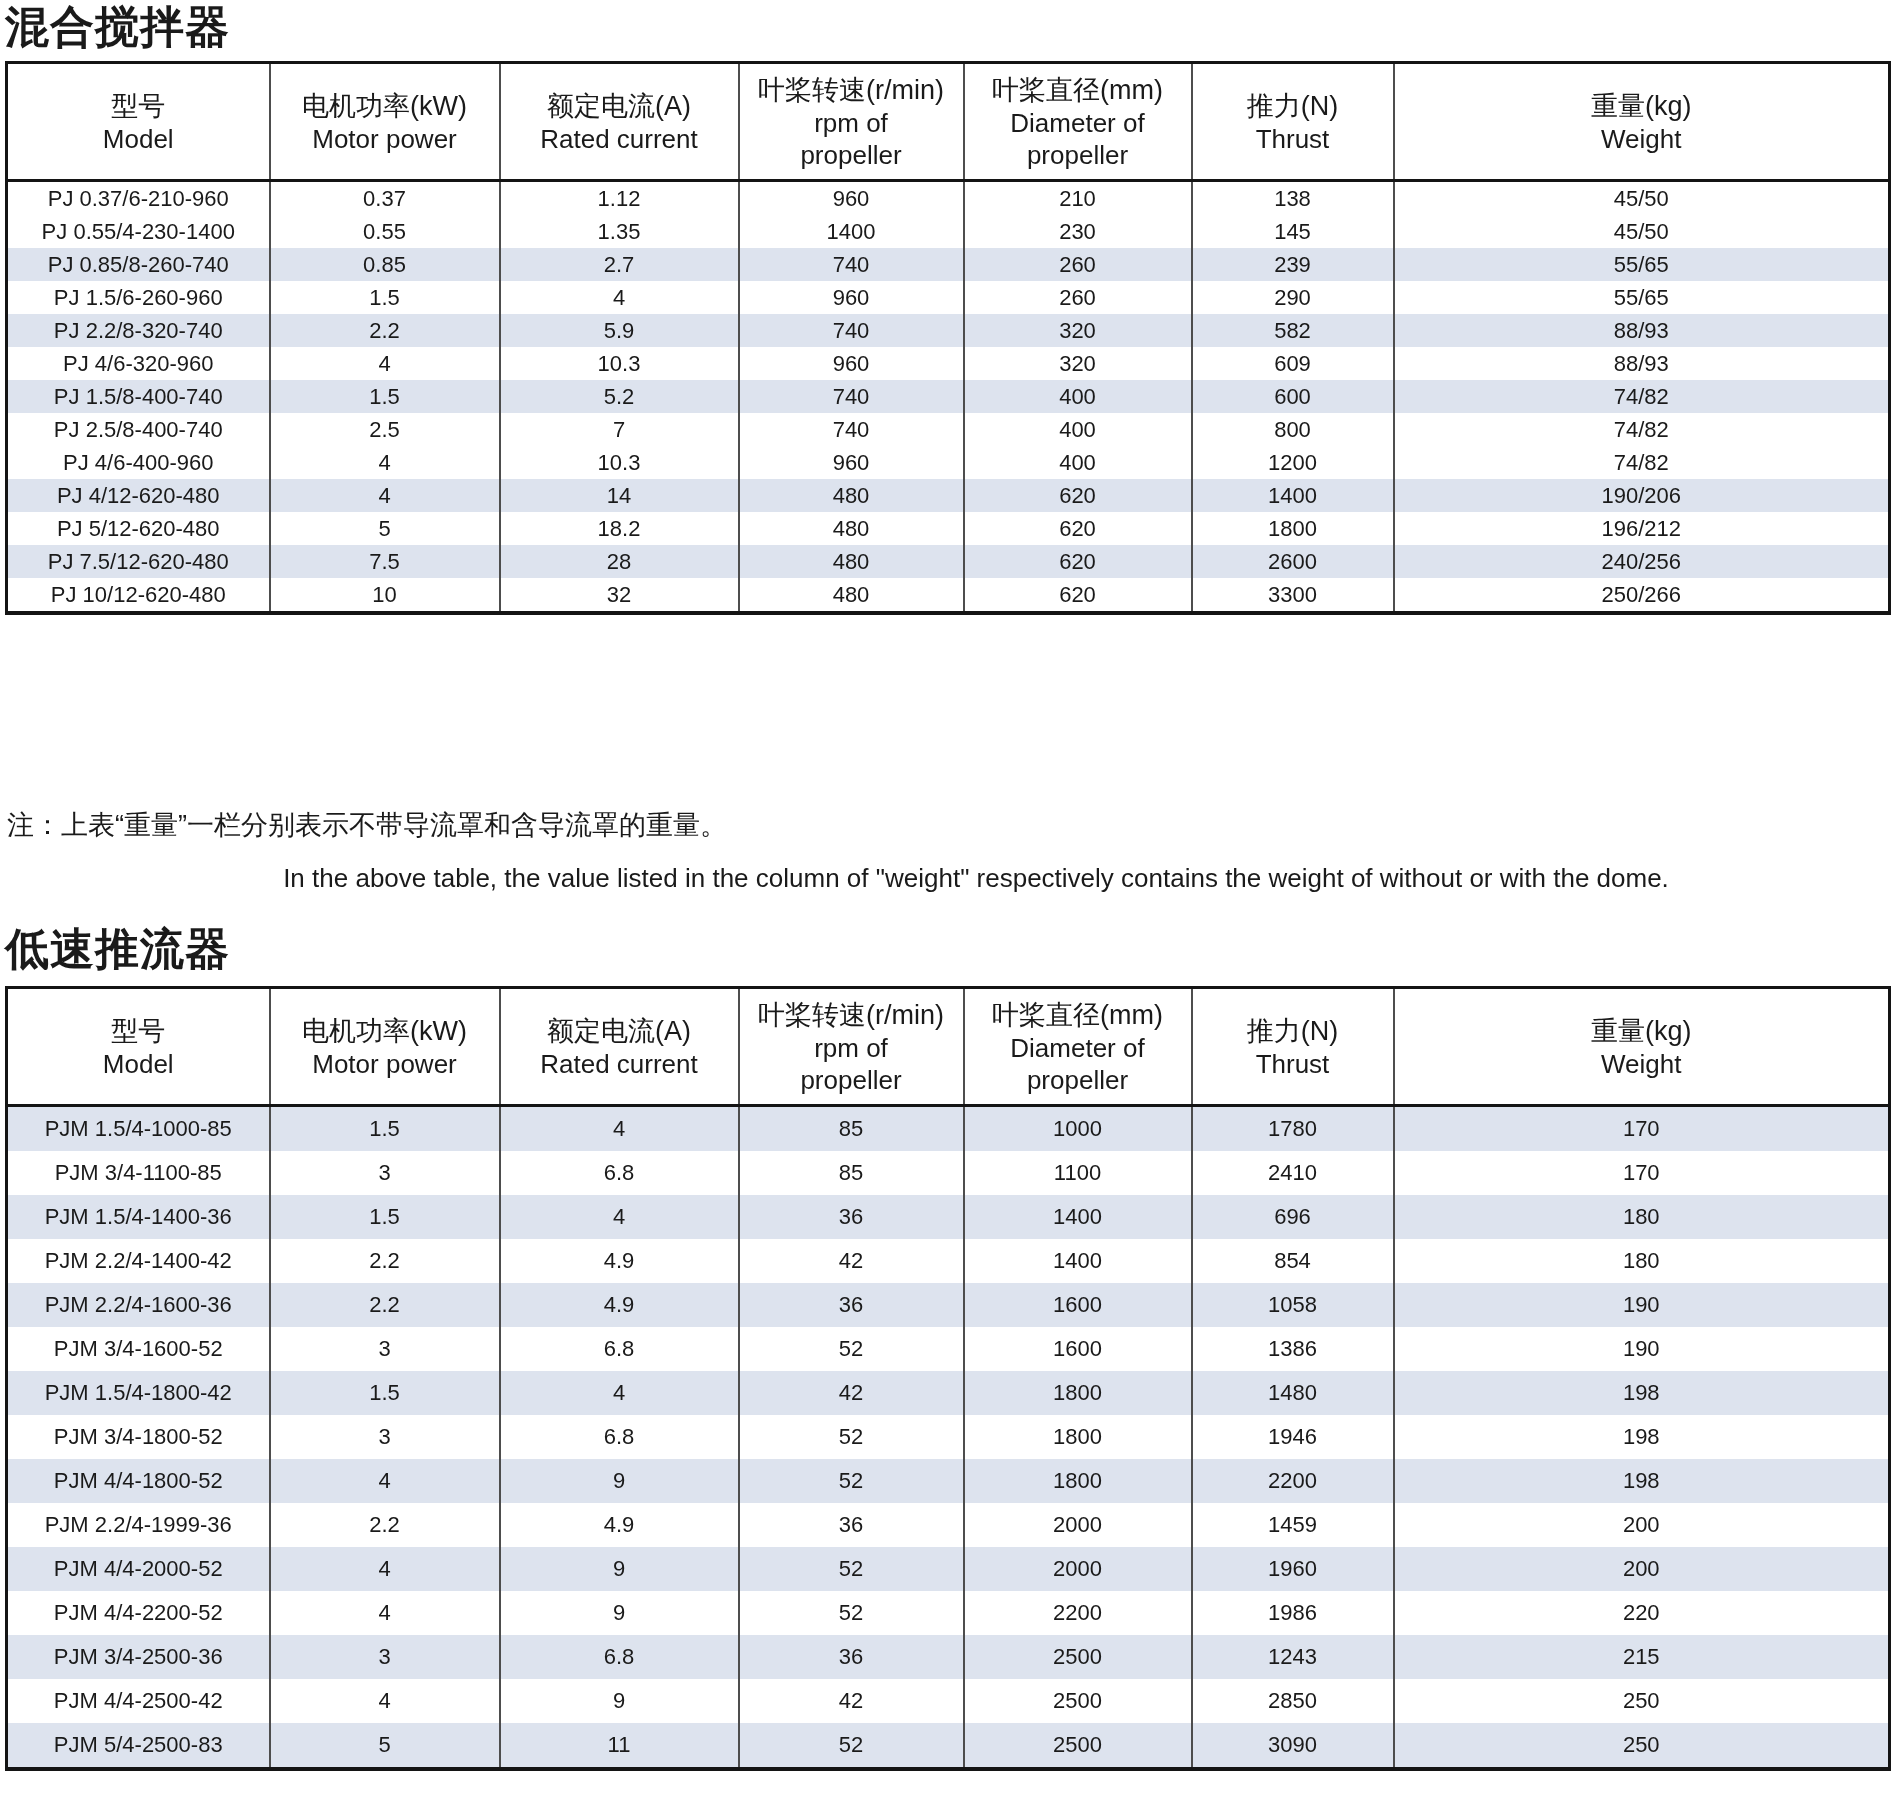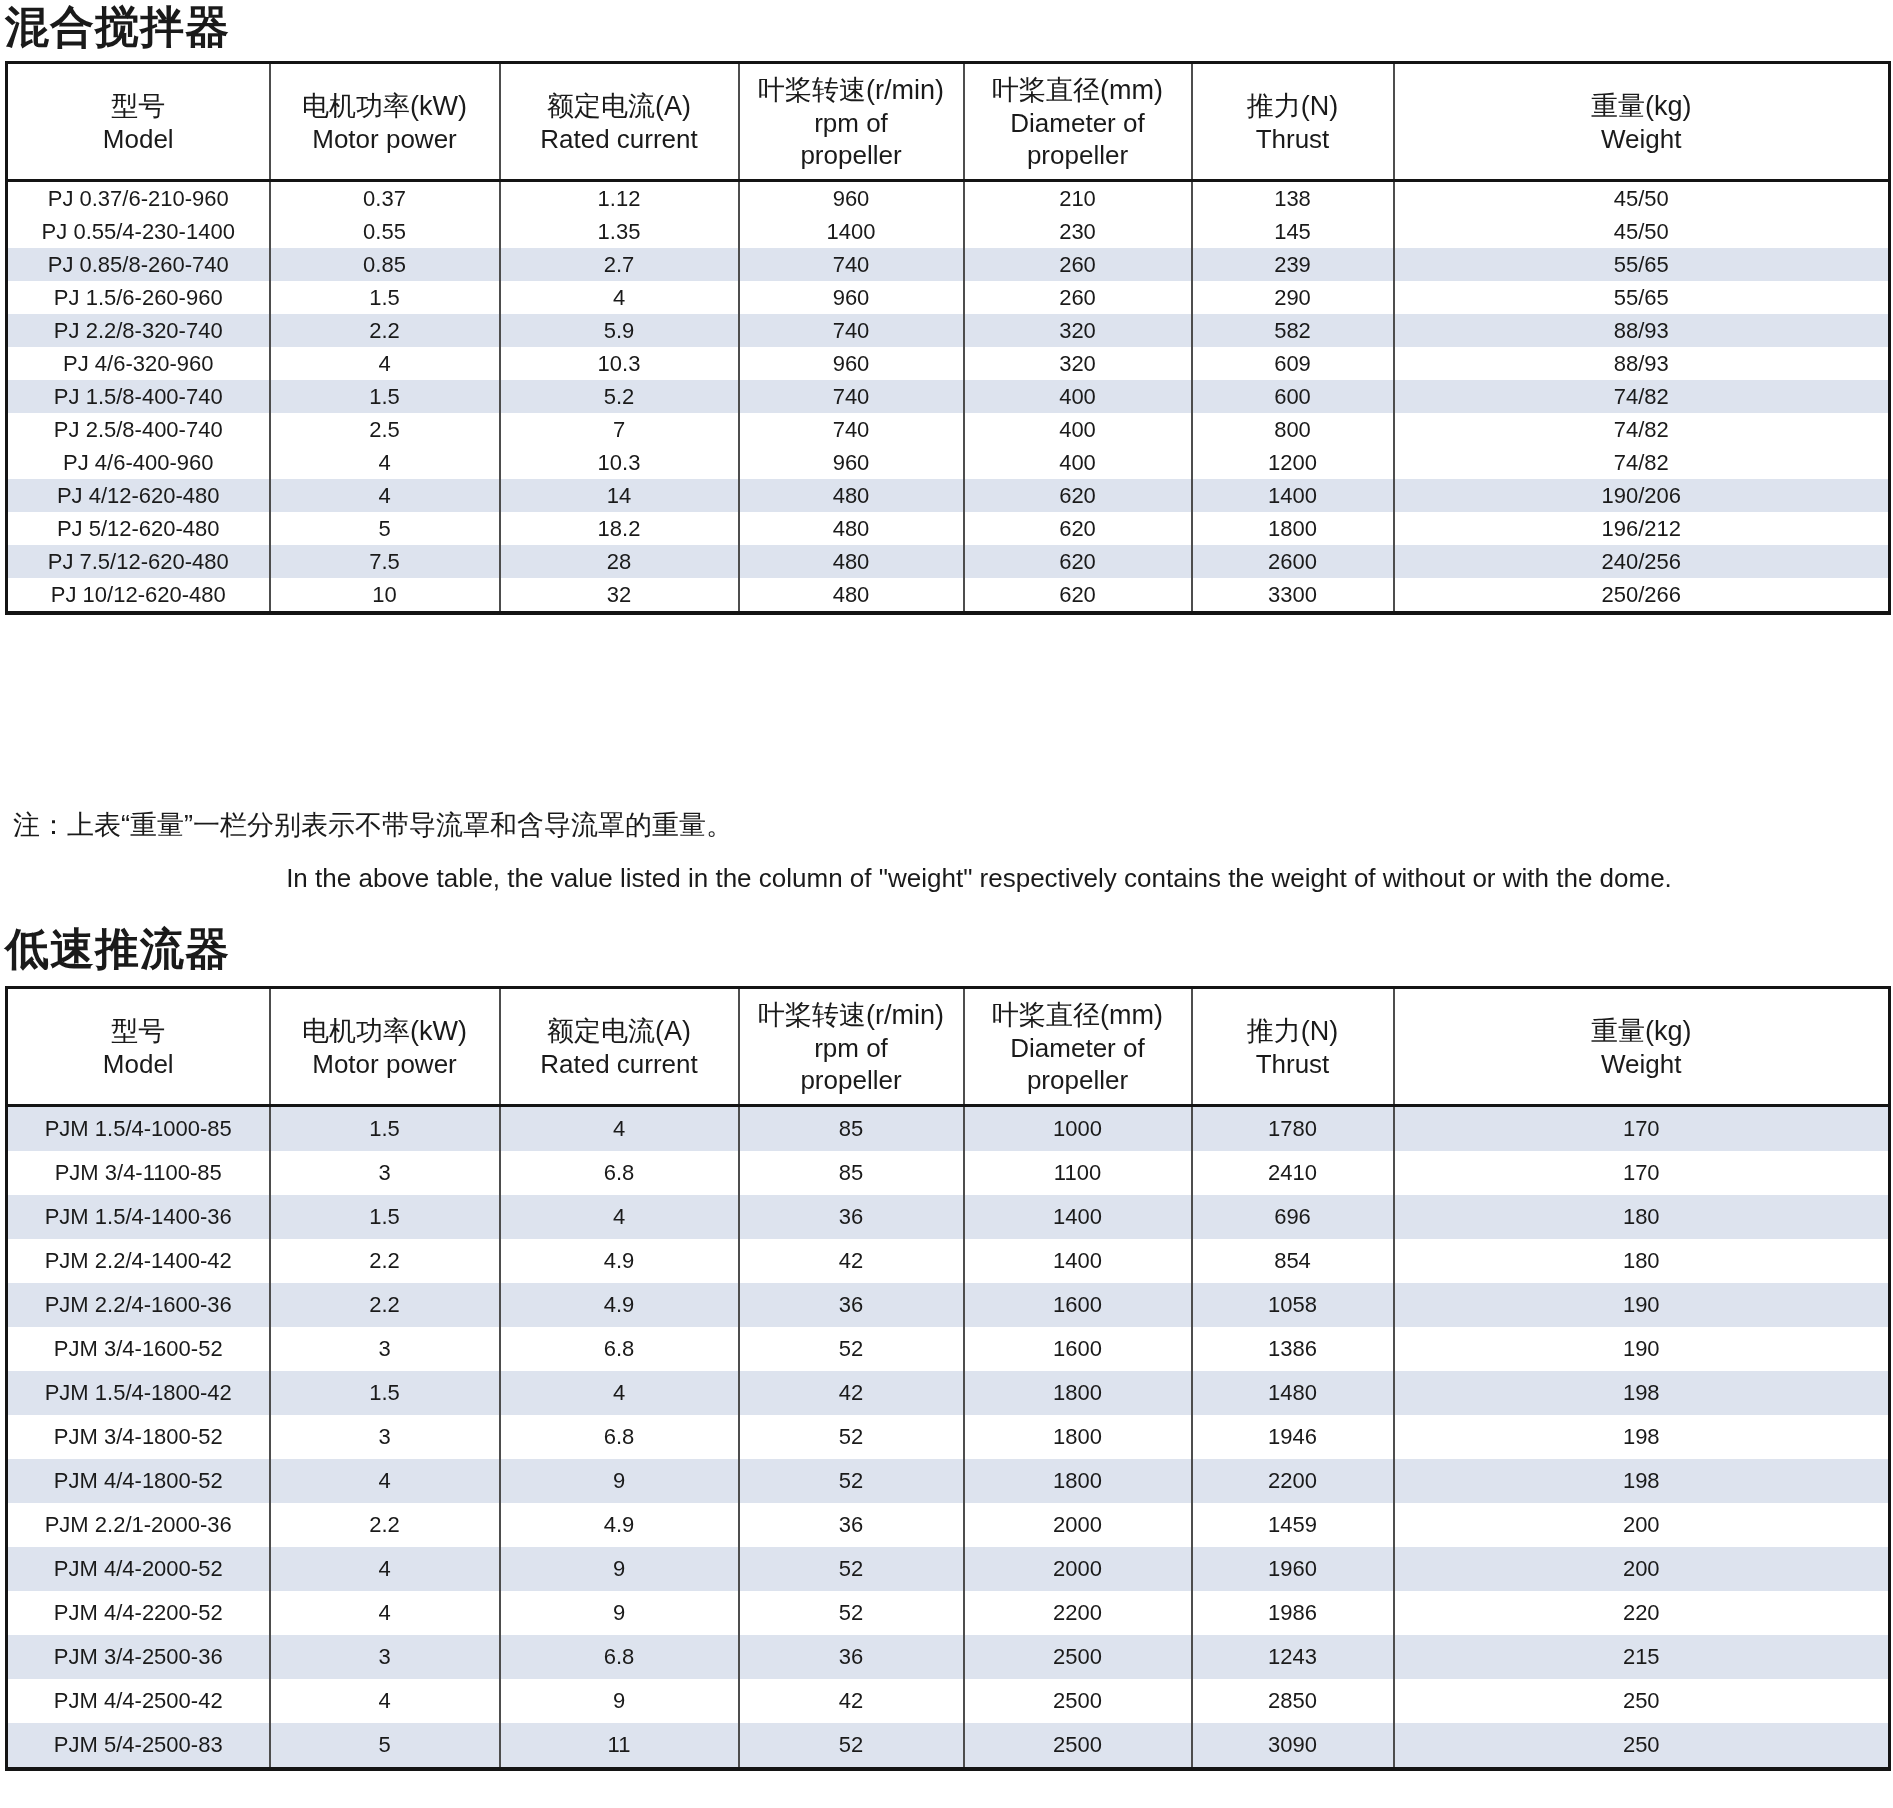--- a/index.html
+++ b/index.html
@@ -45,21 +45,21 @@
     font-size:22px;
     text-align:center;
     height:33px;
     line-height:26px;
     padding:0;
   }
   #thruster-table tbody td{height:44px;}
   td.model{text-align:left;padding-left:13px;}
   th.wt, td.wt{padding-right:332px;}
   tr.shaded{background:var(--shade,#dde3ee);}
-  .note{margin-top:193px;margin-left:8px;}
+  .note{margin-top:193px;margin-left:2px;}
   .note-cn{font-size:27px;line-height:34px;}
   .note-en{font-size:26px;line-height:32px;margin-top:20px;margin-left:52px;text-align:center;}
   .title2{margin-top:30px;}
   #thruster-table{margin-top:12px;}
 </style>
 </head>
 <body>
 
 <div class="wrap">
 
@@ -357,21 +357,21 @@
         <tr class="shaded">
           <td class="model">PJM 4/4-1800-52</td>
           <td>4</td>
           <td>9</td>
           <td>52</td>
           <td>1800</td>
           <td>2200</td>
           <td class="wt">198</td>
         </tr>
         <tr>
-          <td class="model">PJM 2.2/1-2000-36</td>
+          <td class="model">PJM 2.2/4-1999-36</td>
           <td>2.2</td>
           <td>4.9</td>
           <td>36</td>
           <td>2000</td>
           <td>1459</td>
           <td class="wt">200</td>
         </tr>
         <tr class="shaded">
           <td class="model">PJM 4/4-2000-52</td>
           <td>4</td>

